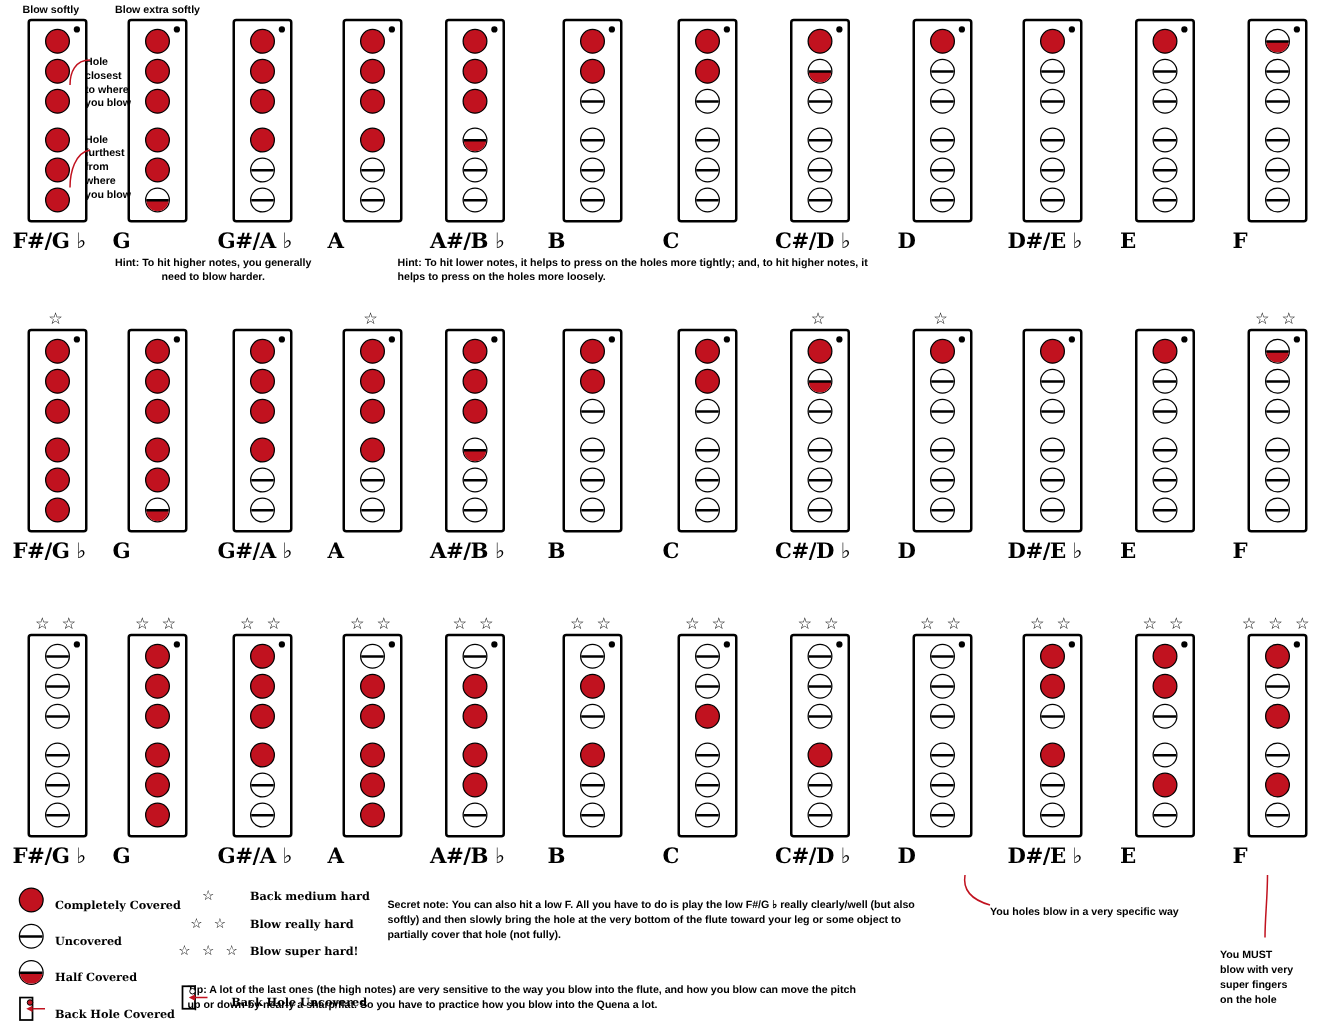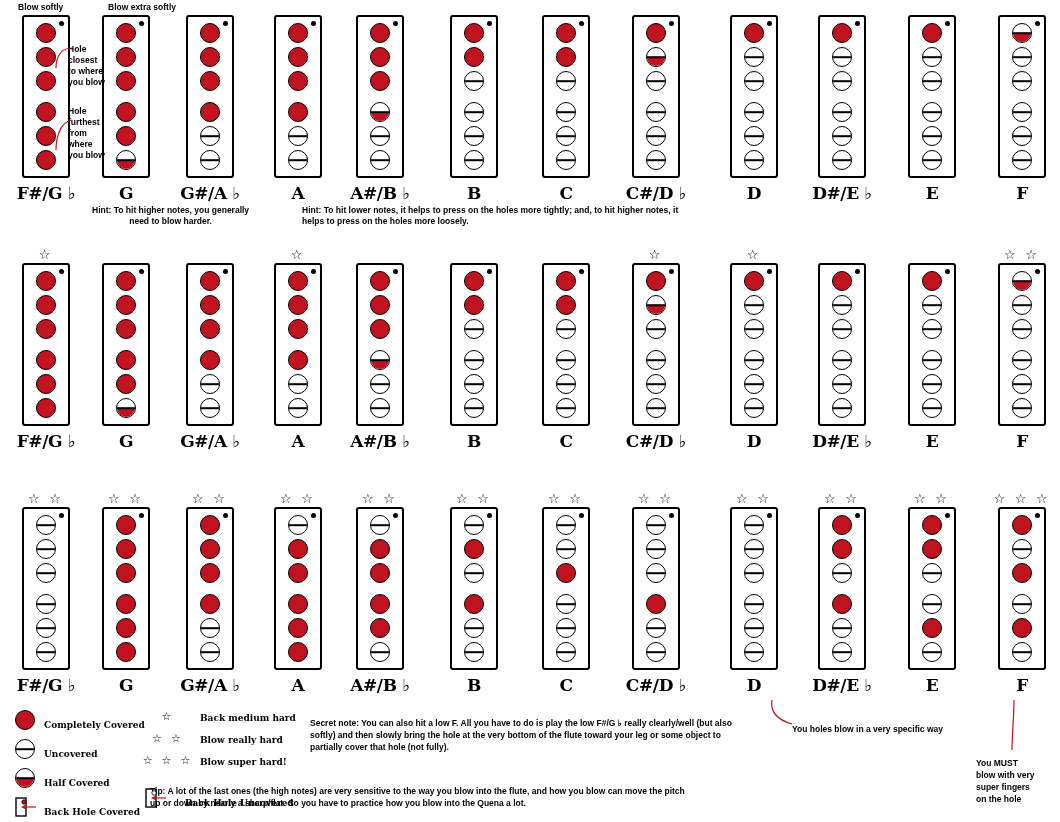--- a/index.html
+++ b/index.html
@@ -62,21 +62,21 @@
     line-height:13px;
     height:15px;
     letter-spacing:3px;
     color:#000;
   }
   .label{
     margin-top:5px;
     font-family:"DejaVu Serif", serif;
     font-weight:bold;
     font-size:17px;
-    text-align:center;
+    text-align:left;
     letter-spacing:-0.4px;
     white-space:nowrap;
   }
   .note-top{
     position:absolute;
     font-size:8.5px;
     font-weight:bold;
     line-height:10px;
   }
   .hint{
@@ -650,41 +650,41 @@
             <div class="hole full std"></div>
             <div class="hole open std"></div>
           </div>
         </div>
         <div class="label">F</div>
       </div>
     </div>
   </div>
 
 <div class="note-top" style="left:18px;top:2px;">Blow softly</div>
-<div class="note-top" style="left:108px;top:2px;">Blow extra softly</div>
+<div class="note-top" style="left:92px;top:2px;">Blow extra softly</div>
 <div class="annot" style="left:68px;top:44px;white-space:pre-line;">Hole
 closest
 to where
 you blow</div>
 <div class="annot" style="left:68px;top:106px;white-space:pre-line;">Hole
 furthest
 from
 where
 you blow</div>
 
 <svg class="curve" style="left:52px;top:40px;width:22px;height:30px;">
   <path d="M20 8 C8 8 4 18 4 28" stroke="#c1121f" fill="none" stroke-width="1.2"></path>
 </svg>
 <svg class="curve" style="left:52px;top:112px;width:22px;height:40px;">
   <path d="M20 8 C8 10 4 26 4 38" stroke="#c1121f" fill="none" stroke-width="1.2"></path>
 </svg>
 
 <div class="hint" style="left:92px;top:205px;white-space:pre-line;text-align:center;">Hint: To hit higher notes, you generally
 need to blow harder.</div>
-<div class="hint" style="left:302px;top:205px;white-space:pre-line;">Hint: To hit lower notes, it helps to press on the holes more tightly; and, to hit higher notes, it
+<div class="hint" style="left:318px;top:205px;white-space:pre-line;">Hint: To hit lower notes, it helps to press on the holes more tightly; and, to hit higher notes, it
 helps to press on the holes more loosely.</div>
 
 <div class="bottom-text" style="left:310px;top:717px;white-space:pre-line;width:560px;">Secret note: You can also hit a low F. All you have to do is play the low F#/G ♭ really clearly/well (but also
 softly) and then slowly bring the hole at the very bottom of the flute toward your leg or some object to
 partially cover that hole (not fully).</div>
 <div class="bottom-text" style="left:150px;top:785px;white-space:pre-line;width:880px;">Tip:    A lot of the last ones (the high notes) are very sensitive to the way you blow into the flute, and how you blow can move the pitch
 up or down by nearly a sharp/flat. So you have to practice how you blow into the Quena a lot.</div>
 <div class="bottom-text" style="left:792px;top:723px;">You holes blow in a very specific way</div>
 <div class="bottom-text" style="left:976px;top:757px;white-space:pre-line;width:82px;">You MUST
 blow with very

